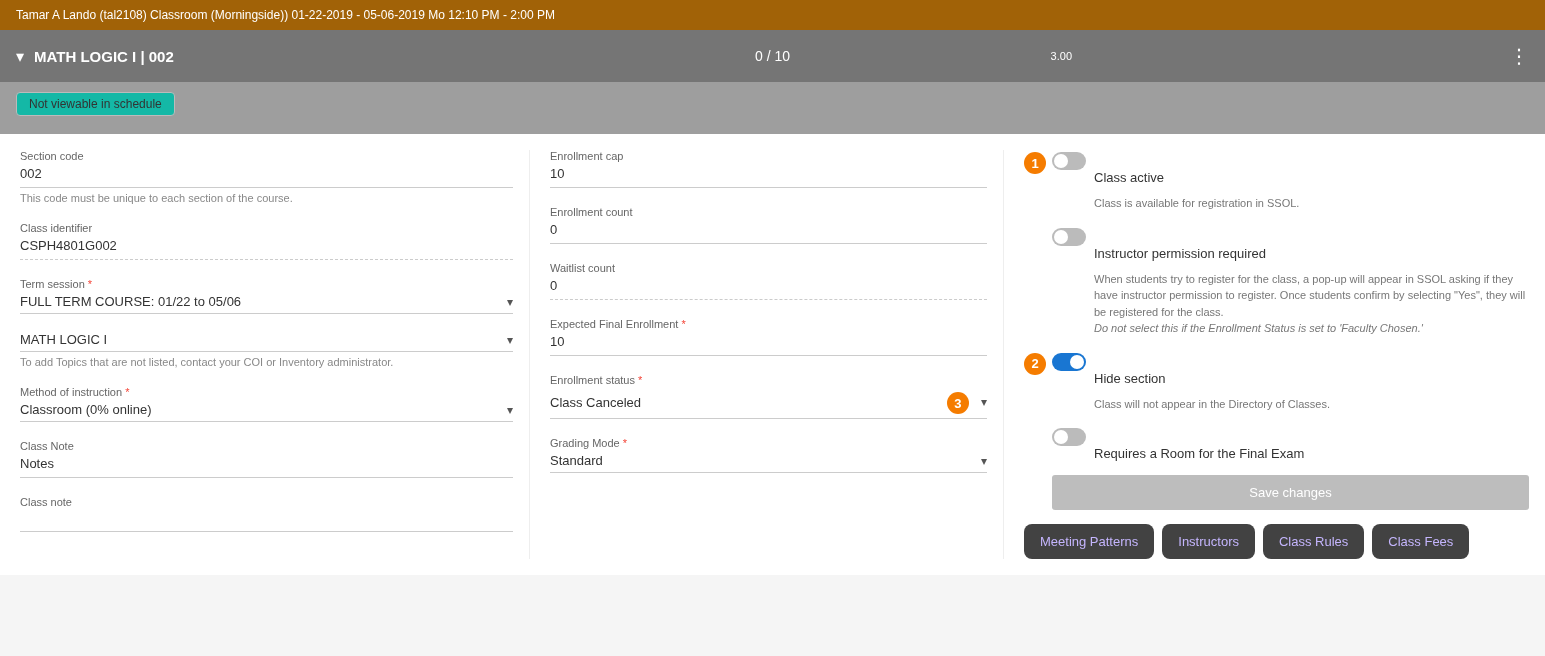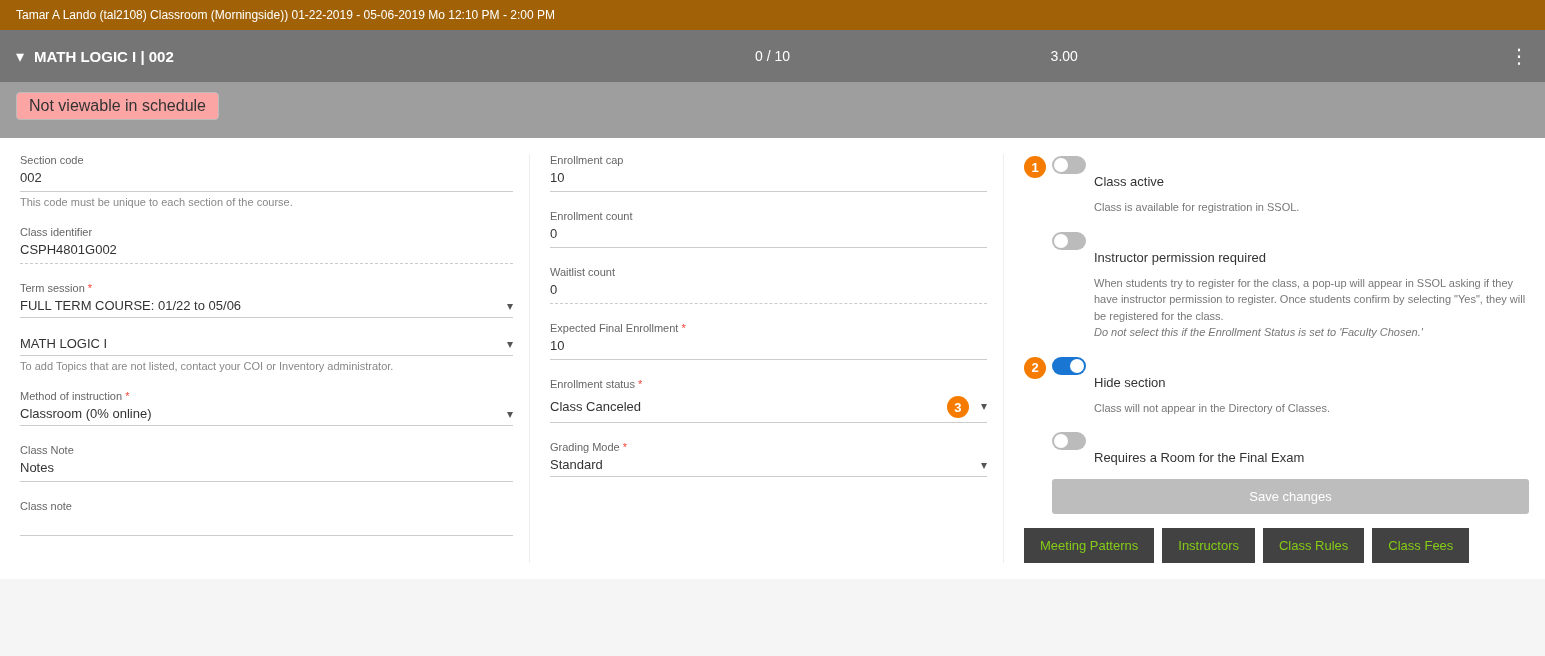--- a/index.html
+++ b/index.html
@@ -34,36 +34,36 @@
     }
     .section-counts {
       position: absolute;
       left: 50%;
       transform: translateX(-50%);
       font-size: 14px;
     }
     .section-credits {
       position: absolute;
       left: 68%;
-      font-size: 14px;
+      font-size: 11px;
     }
     .section-menu {
       margin-left: auto;
       font-size: 20px;
       cursor: pointer;
     }
 
     .not-viewable-badge {
       display: inline-block;
-      background: #fca5a5;
+      background: #14b8a6;
       border: 1px solid #bbb;
       border-radius: 4px;
       padding: 4px 12px;
       margin: 10px 16px;
-      font-size: 16px;
+      font-size: 12px;
       color: #333;
     }
 
     .form-area {
       background: #fff;
       padding: 16px 0;
       display: flex;
       gap: 4px;
     }
 
@@ -187,23 +187,23 @@
     }
 
     .action-btns {
       display: flex;
       flex-wrap: wrap;
       gap: 8px;
       margin-top: 8px;
     }
     .action-btn {
       background: #424242;
-      color: #84cc16;
+      color: #c4b5fd;
       border: none;
-      border-radius: 0;
+      border-radius: 8px;
       padding: 10px 16px;
       font-size: 13px;
       cursor: pointer;
     }
 
     .dropdown-arrow {
       font-size: 12px;
       color: #555;
     }
   </style>

